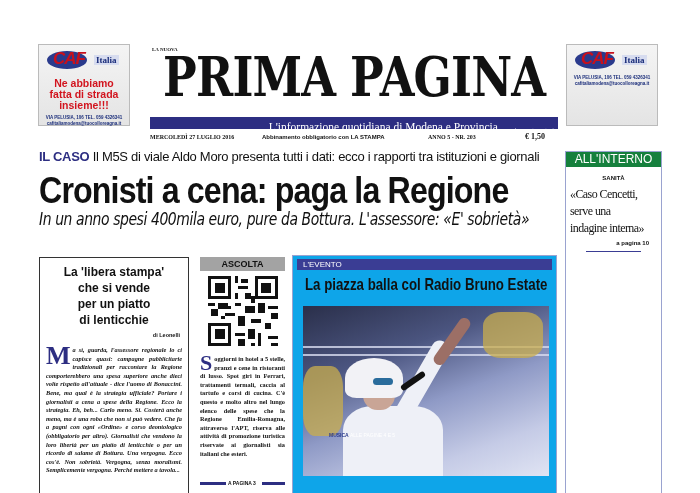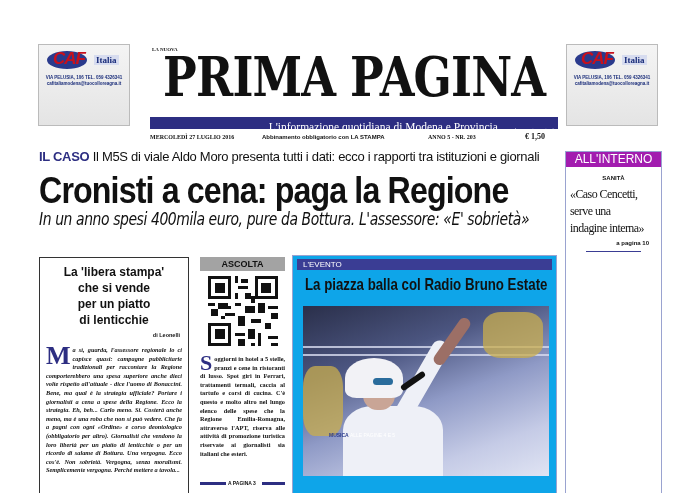--- a/index.html
+++ b/index.html
@@ -95,35 +95,40 @@
         background: #9c6f66; transform: rotate(35deg); border-radius: 6px; }
   .photo .mic { position: absolute; left: 96px; top: 72px; width: 28px; height: 6px; background: #111;
         transform: rotate(-35deg); border-radius: 3px; }
   .photo .caption { position: absolute; left: 26px; top: 126px; font: 700 5px/6px "Liberation Sans", sans-serif;
         color: #2a3a8c; white-space: nowrap; }
   .photo .caption b { color: #fff; font-weight: 400; }
 
   
   .interno { position: absolute; left: 565px; top: 151px; width: 97px; height: 342px;
         border: 1px solid #9aa3d0; border-bottom: none; }
-  .interno .hdr { background: #a21caf; color: #fff; text-align: center; font: 400 12px/15px "Liberation Sans", sans-serif; }
+  .interno .hdr { background: #15803d; color: #fff; text-align: center; font: 400 12px/15px "Liberation Sans", sans-serif; }
   .sec { padding: 0 4px; }
   .sec .cat { text-align: center; font: 900 6px/10px "Liberation Sans", sans-serif; margin-top: 6px; }
   .sec .hl { font: 400 13px/17px "Liberation Serif", serif; letter-spacing: -0.6px; margin-top: 2px; transform: scaleX(0.92); transform-origin: left top; white-space: nowrap; }
   .sec .pg { text-align: right; font: 700 6px/10px "Liberation Sans", sans-serif; margin: 2px 8px 0 0; }
   .sec .rule { margin: 3px 16px 0; height: 1px; background: #3a3d94; }
 </style>
 </head>
 <body>
 
 <div class="ad ad-left">
   <div class="logo">
     <div class="swoosh"></div>
     <span class="caf">CAF</span>
     <span class="italia">Italia</span>
+  </div>
+  <div class="msg">
+    <div>Ne abbiamo</div>
+    <div>fatta di strada</div>
+    <div>insieme!!!</div>
   </div>
   <div class="addr">
     <div>VIA PELUSIA, 106 TEL. 059 4326341</div>
     <div>cafitaliamodena@tuocolloreagna.it</div>
   </div>
 </div>
 
 <div class="ad ad-right">
   <div class="logo">
     <div class="swoosh"></div>

